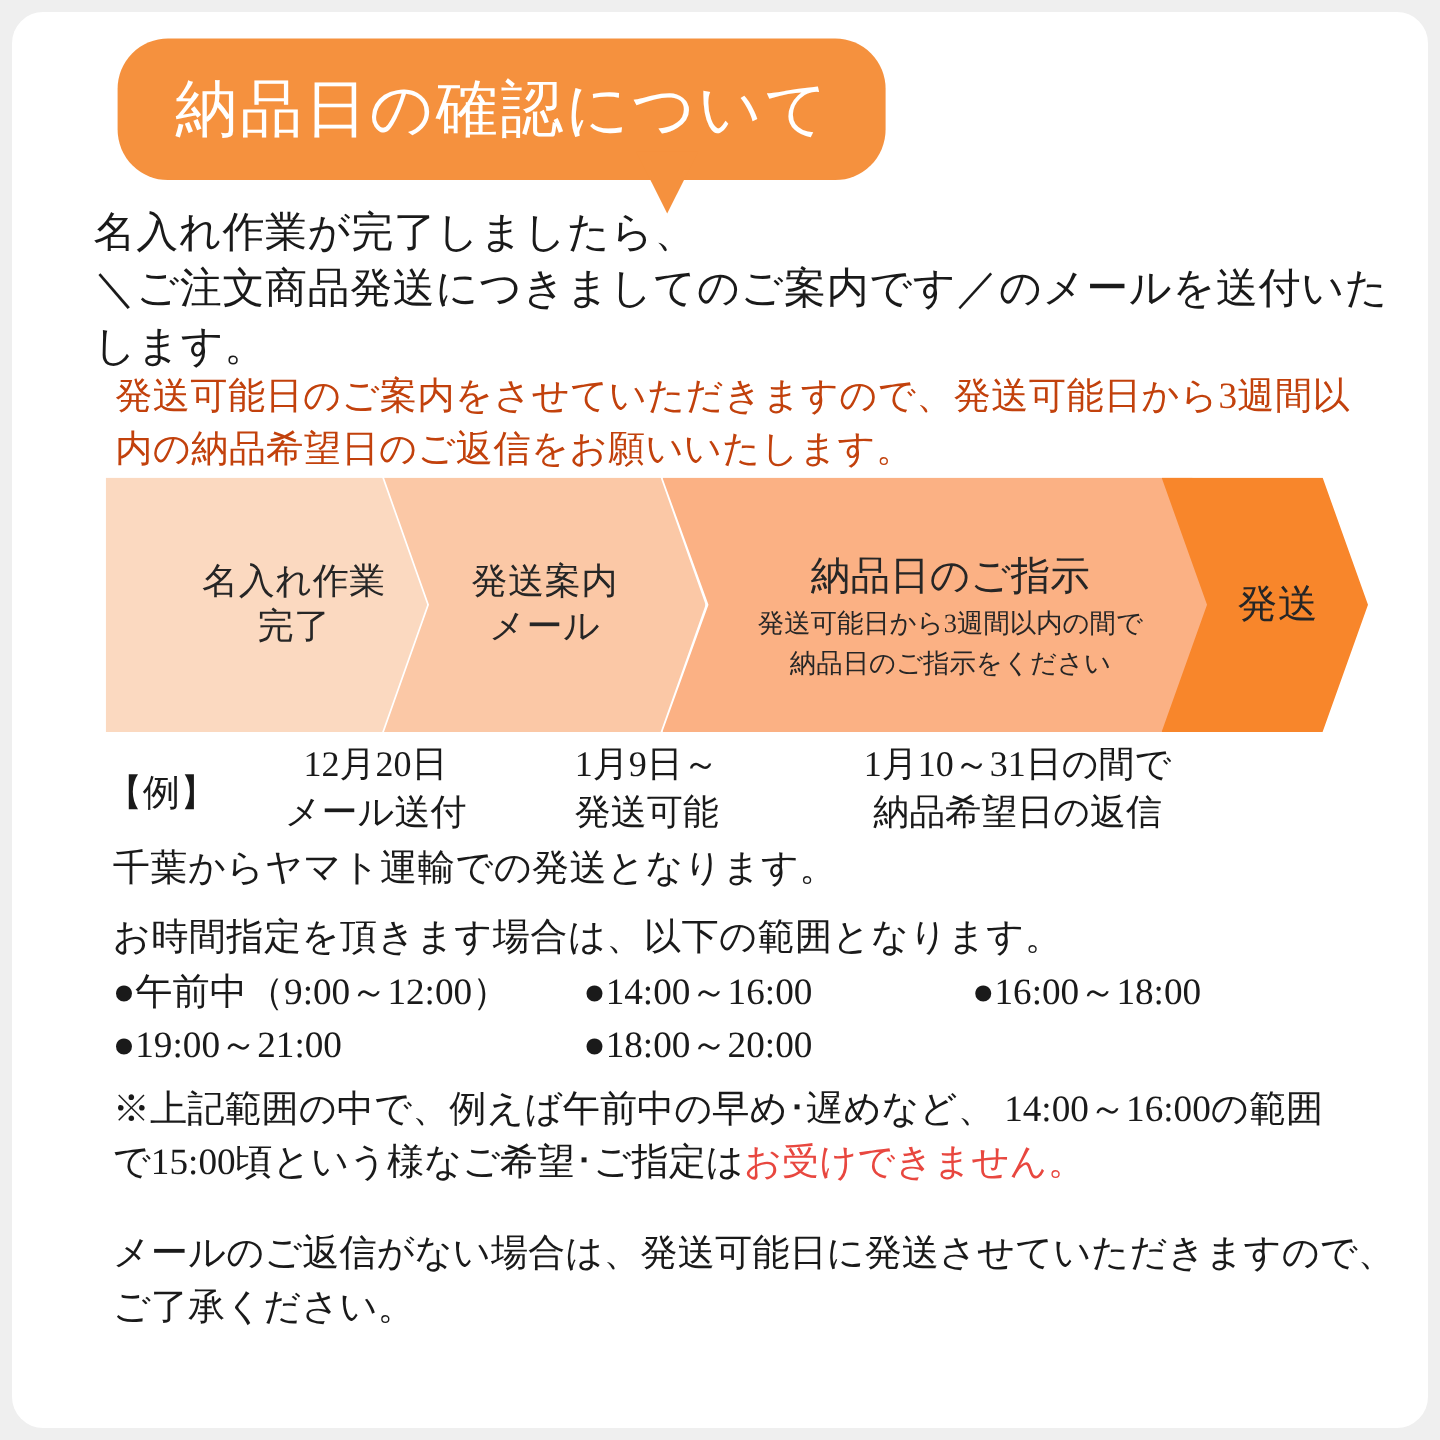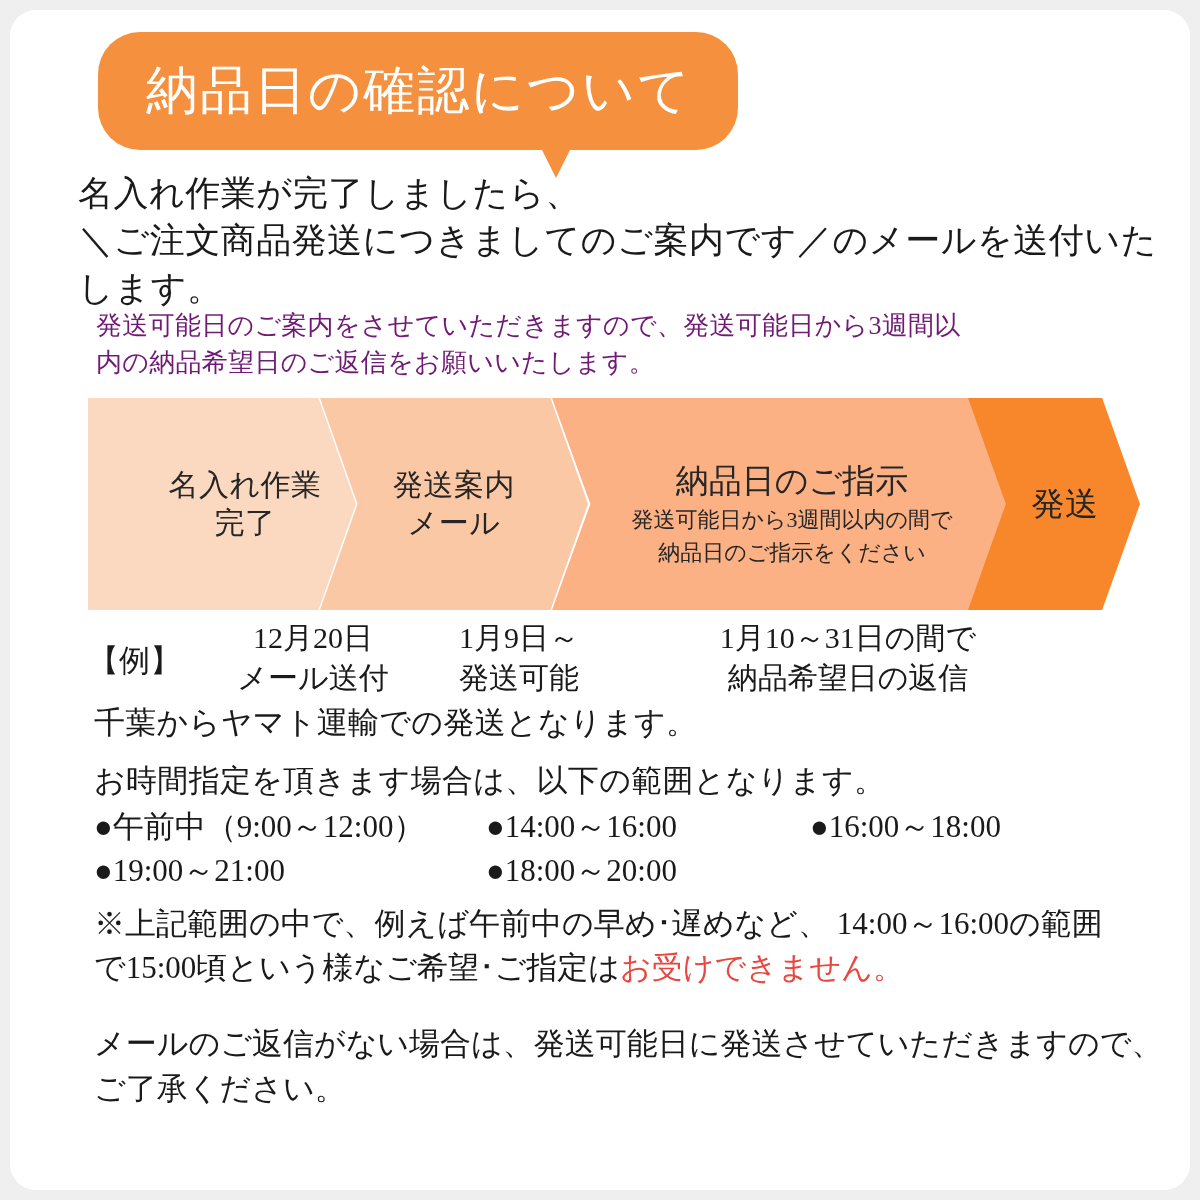--- a/index.html
+++ b/index.html
@@ -75,23 +75,23 @@
     font-size: 35px;
     line-height: 1.35;
     letter-spacing: 0.5px;
   }
 
   .sub {
     position: absolute;
     left: 86px;
     top: 298px;
     width: 1060px;
-    font-size: 26px;
+    font-size: 31px;
     line-height: 1.42;
-    color: #701a75;
+    color: #c2410c;
     letter-spacing: 0.3px;
   }
 
   
   .flow {
     position: absolute;
     left: 78px;
     top: 388px;
     width: 1052px;
     height: 212px;
@@ -168,21 +168,21 @@
     font-size: 31px;
   }
   .ex-col {
     position: absolute;
     top: 0;
     text-align: center;
     font-size: 30px;
     line-height: 1.34;
   }
   .ex1 { left: 110px; width: 230px; }
-  .ex2 { left: 328px; width: 206px; }
+  .ex2 { left: 348px; width: 206px; }
   .ex3 { left: 560px; width: 400px; }
 
   
   .p-block {
     position: absolute;
     left: 84px;
     color: #1a1a1a;
     letter-spacing: 0.3px;
   }
   .p1 { top: 692px; font-size: 31px; }

